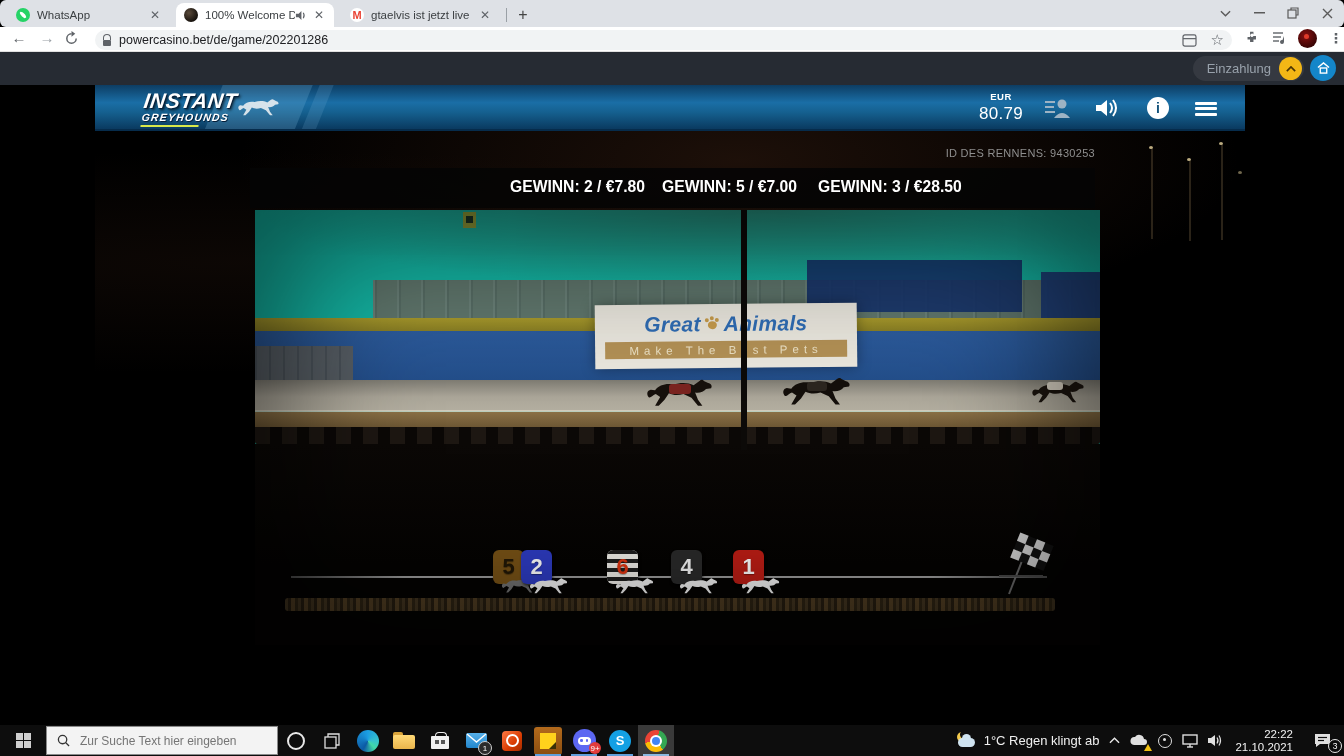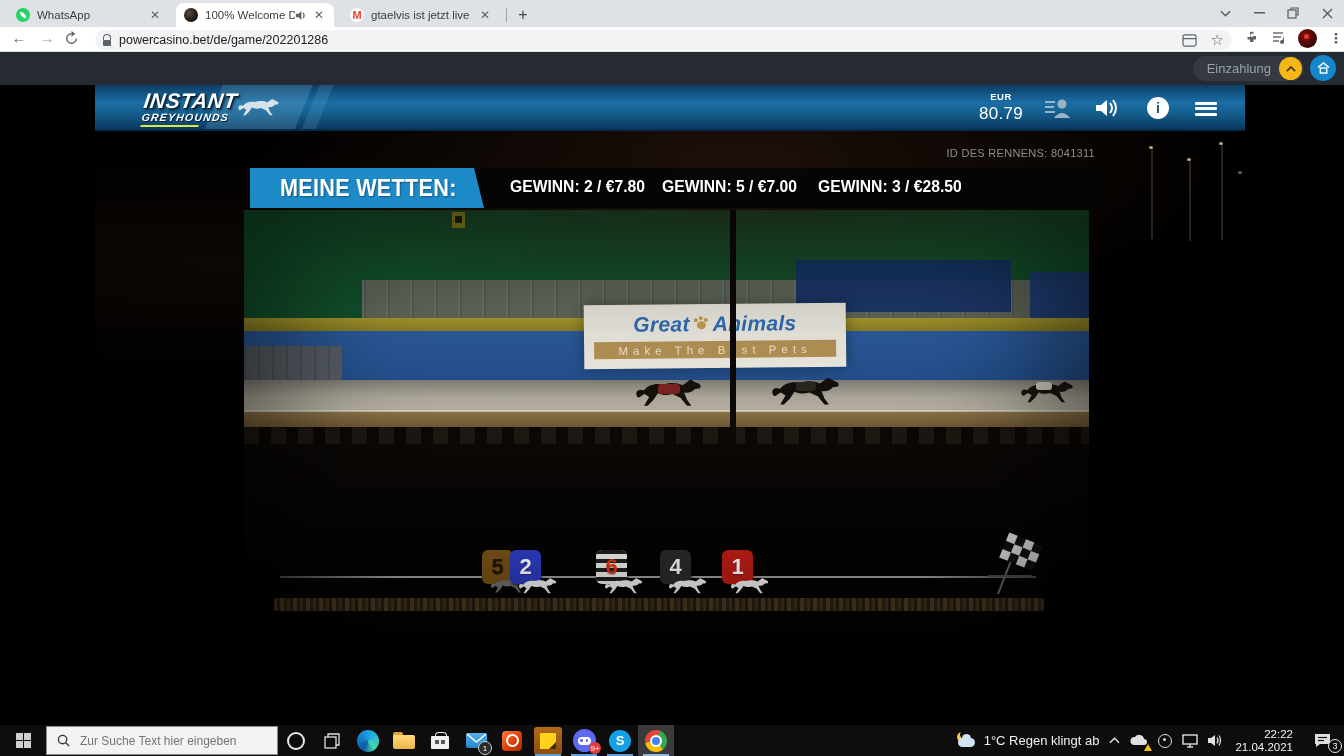--- a/index.html
+++ b/index.html
@@ -2,21 +2,21 @@
 <html><head>
 <meta charset="utf-8">
 <style>
   html,body{margin:0;padding:0;background:#000;}
   body{width:1344px;height:756px;position:relative;overflow:hidden;
        font-family:"Liberation Sans","DejaVu Sans",sans-serif;}
   .abs{position:absolute;}
   svg{display:block;}
 
   
-  .tabstrip{left:0;top:0;width:1344px;height:27px;background:#dee1e6;}
+  .tabstrip{left:0;top:0;width:1344px;height:27px;background:#dee1e6;border-radius:6px;}
   .tab{top:3px;height:24px;border-radius:8px 8px 0 0;display:flex;align-items:center;
        padding:0 8px;box-sizing:border-box;font-size:11.5px;color:#3c4043;}
   .tab.inactive{background:transparent;}
   .tab.active{background:#ffffff;}
   .tab .title{white-space:nowrap;overflow:hidden;text-overflow:clip;flex:1;margin-left:7px;}
   .tab .close{color:#5f6368;font-size:12px;margin-left:6px;width:14px;text-align:center;}
   .favdot{width:14px;height:14px;border-radius:50%;flex:none;}
   .tabsep{top:8px;width:1px;height:14px;background:#9aa0a6;}
   .newtab{top:5px;width:22px;height:20px;color:#444;font-size:16px;text-align:center;line-height:19px;}
   .winctl{top:4px;width:26px;height:18px;display:flex;align-items:center;justify-content:center;}
@@ -69,21 +69,21 @@
 
   .betsrow{left:155px;top:37px;width:845px;height:40px;background:rgba(5,5,5,.88);}
   .betbanner{left:155px;top:37px;width:234px;height:40px;background:#1e8bc9;
      clip-path:polygon(0 0,calc(100% - 10px) 0,100% 100%,0 100%);
      display:flex;align-items:center;padding-left:30px;box-sizing:border-box;}
   .betbanner span{color:#fff;font-size:23px;font-weight:bold;letter-spacing:.3px;transform:scaleX(.94);transform-origin:left;
      text-shadow:1px 1px 2px rgba(0,0,0,.4);}
   .betitem{top:46px;color:#fff;font-size:16.5px;font-weight:bold;transform:scaleX(.95);transform-origin:left;white-space:nowrap;}
 
   
-  .video{left:149px;top:79px;width:845px;height:435px;background:#14532d;overflow:hidden;}
+  .video{left:160px;top:79px;width:845px;height:435px;background:#14b8a6;overflow:hidden;}
   .vshade{left:0;top:0;width:100%;height:100%;z-index:40;pointer-events:none;
      box-shadow:inset 0 0 130px 35px rgba(0,0,0,.55);}
   .skyglow{left:0;top:0;width:100%;height:80px;background:radial-gradient(ellipse at 60% 0%,rgba(70,45,30,.35),transparent 70%);}
   .containers{left:118px;top:70px;width:727px;height:40px;background:#6e6c64;
      background-image:repeating-linear-gradient(90deg,rgba(255,255,255,.08) 0 2px,rgba(0,0,0,.10) 2px 4px,transparent 4px 24px);
      opacity:.85;}
   .tarp{left:552px;top:50px;width:215px;height:52px;background:#16336b;opacity:.9;}
   .bluepanel{left:786px;top:62px;width:59px;height:110px;background:#1d3e7a;opacity:.95;}
   .ystripe{left:0;top:108px;width:845px;height:13px;background:linear-gradient(180deg,#a89a2c,#8a7f24);}
   .bluewall{left:0;top:121px;width:845px;height:49px;background:linear-gradient(180deg,#2c5b9c,#234e8a);}
@@ -299,26 +299,23 @@
   <div class="abs stageglow"></div>
 
   <div class="abs lamp" style="left:1056px;top:18px;height:90px;"></div>
   <div class="abs lampdot" style="left:1054px;top:15px;"></div>
   <div class="abs lamp" style="left:1094px;top:30px;height:80px;"></div>
   <div class="abs lampdot" style="left:1092px;top:27px;"></div>
   <div class="abs lamp" style="left:1126px;top:14px;height:95px;"></div>
   <div class="abs lampdot" style="left:1124px;top:11px;"></div>
   <div class="abs lampdot" style="left:1143px;top:40px;opacity:.6;"></div>
 
-  <div class="abs raceid">ID DES RENNENS: 8041311</div>
+  <div class="abs raceid">ID DES RENNENS: 9430253</div>
 
   <div class="abs betsrow"></div>
-  <div class="abs betbanner">
-    <span>MEINE WETTEN:</span>
-  </div>
   <div class="abs betitem" style="left:415px;">GEWINN: 2 / €7.80</div>
   <div class="abs betitem" style="left:567px;">GEWINN: 5 / €7.00</div>
   <div class="abs betitem" style="left:723px;">GEWINN: 3 / €28.50</div>
 
   <div class="abs video">
     <div class="abs skyglow"></div>
     <div class="abs containers"></div>
     <div class="abs tarp"></div>
     <div class="abs bluepanel"></div>
     <div class="abs ystripe"></div>
@@ -553,21 +550,21 @@
     </div>
     <div class="trayitem">
       <svg width="15" height="13" viewBox="0 0 15 13">
           <path d="M0 4 H3 L7 1 V12 L3 9 H0 Z" fill="#dfdfdf"></path>
           <path d="M9 3.5 Q11 6.5 9 9.5 M11 1.5 Q14 6.5 11 11.5" stroke="#dfdfdf" stroke-width="1.2" fill="none"></path>
         </svg>
     </div>
     <div class="trayitem clock">
       <div>
         <div>22:22</div>
-        <div>21.04.2021</div>
+        <div>21.10.2021</div>
       </div>
     </div>
     <div class="trayitem" style="width:34px;">
       <svg width="17" height="15" viewBox="0 0 17 15">
         <path d="M1 1 H16 V11 H6 L2 14 V11 H1 Z" fill="#dfdfdf"></path>
         <line x1="4" y1="4.5" x2="13" y2="4.5" stroke="#0d0d0d" stroke-width="1.2"></line>
         <line x1="4" y1="7.5" x2="10" y2="7.5" stroke="#0d0d0d" stroke-width="1.2"></line>
       </svg>
       <div class="badge" style="right:2px;bottom:3px;width:12px;height:12px;border:1.3px solid #e8e8e8;background:#0d0d0d;font-size:8.5px;">3</div>
     </div>

